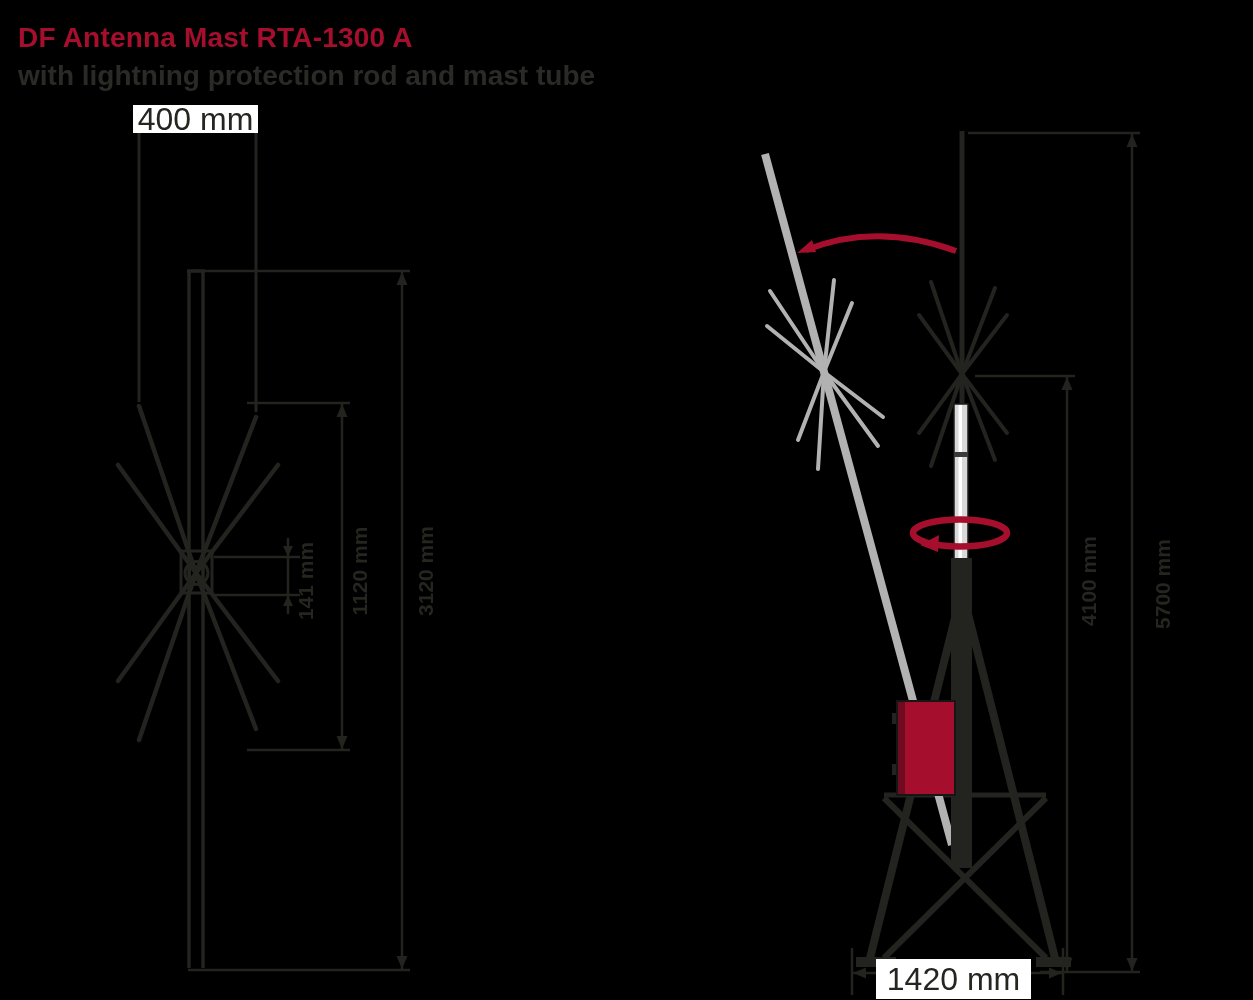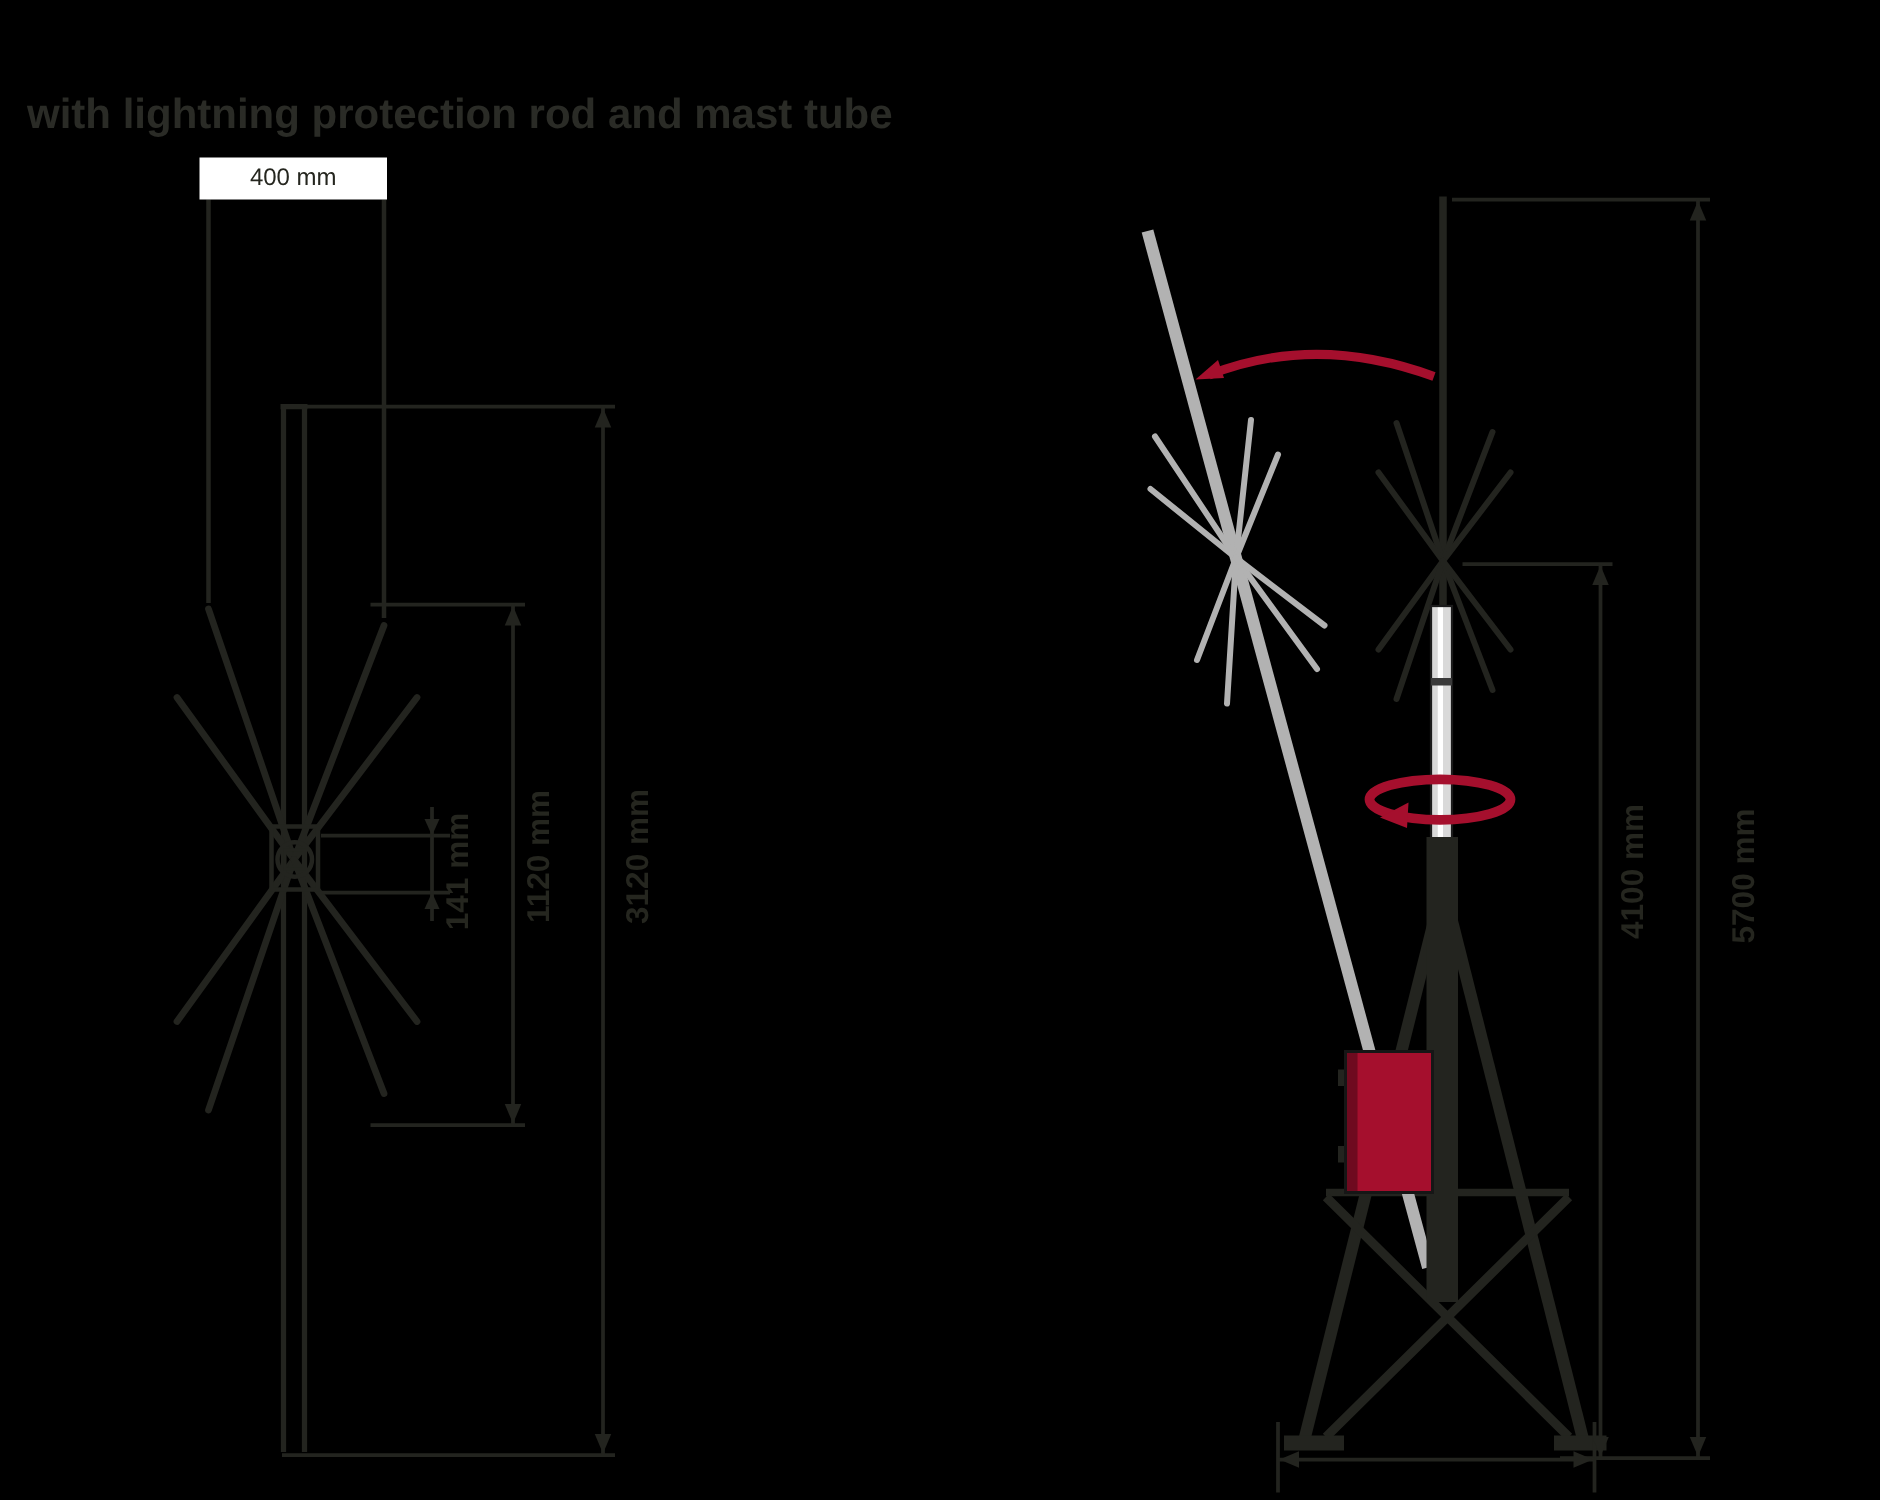--- a/index.html
+++ b/index.html
@@ -3,28 +3,29 @@
 <meta charset="utf-8">
 <style>
   html,body{margin:0;padding:0;background:#000;}
   #canvas{position:relative;width:1253px;height:1000px;background:#000;overflow:hidden;
           font-family:"Liberation Sans", sans-serif;}
   .title{position:absolute;font-size:28px;font-weight:700;color:#a50f2d;letter-spacing:.2px;white-space:nowrap;}
   .subtitle{position:absolute;font-size:28px;font-weight:700;color:#2a2b26;white-space:nowrap;}
   .dim-label{position:absolute;font-weight:700;color:#25261f;font-size:21px;white-space:nowrap;}
   .dim-label.rot{transform:translate(-50%,-50%) rotate(-90deg);}
   .white-label{position:absolute;background:#ffffff;color:#25261f;font-weight:400;
-               display:flex;align-items:center;justify-content:center;font-size:16px;white-space:nowrap;}
+               display:flex;align-items:center;justify-content:center;font-size:32px;white-space:nowrap;}
   svg{position:absolute;left:0;top:0;}
 </style>
 </head>
 <body>
 
 <div id="canvas">
 
+  <div class="title" style="left:18px;top:22px;">DF Antenna Mast RTA-1300 A</div>
   <div class="subtitle" style="left:18px;top:60px;">with lightning protection rod and mast tube</div>
 
   <svg width="1253" height="1000" viewBox="0 0 1253 1000">
     <g stroke="#23241f" fill="none">
 
       <path d="M139 133 V402" stroke-width="3"></path>
       <path d="M256 133 V412" stroke-width="3"></path>
 
       <path d="M189 271 V968 M203 271 V968 M187 271 H205" stroke-width="3.5"></path>
 
@@ -135,13 +136,14 @@
       </g>
     </g>
   </svg>
 
   <div class="white-label" style="left:133px;top:105px;width:125px;height:28px;">400 mm</div>
   <div class="dim-label rot" style="left:306px;top:581px;">141 mm</div>
   <div class="dim-label rot" style="left:360px;top:571px;">1120 mm</div>
   <div class="dim-label rot" style="left:426px;top:571px;">3120 mm</div>
   <div class="dim-label rot" style="left:1089px;top:581px;">4100 mm</div>
   <div class="dim-label rot" style="left:1163px;top:584px;">5700 mm</div>
+  <div class="white-label" style="left:876px;top:959px;width:155px;height:40px;">1420 mm</div>
 </div>
 
 </body></html>

